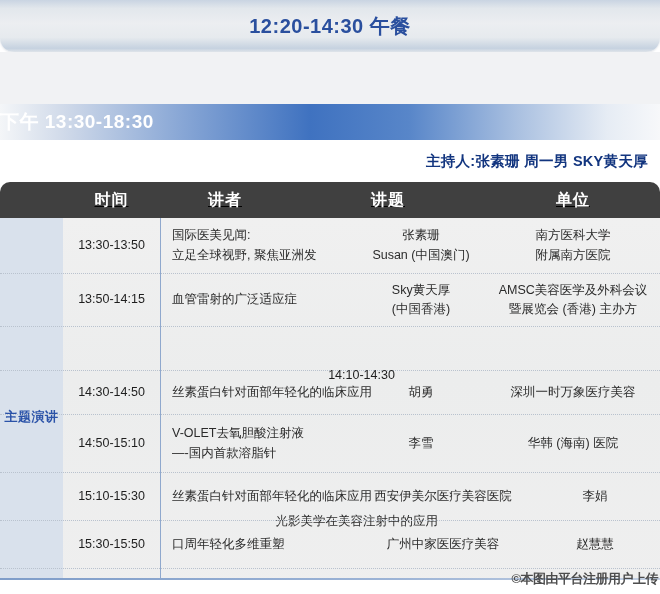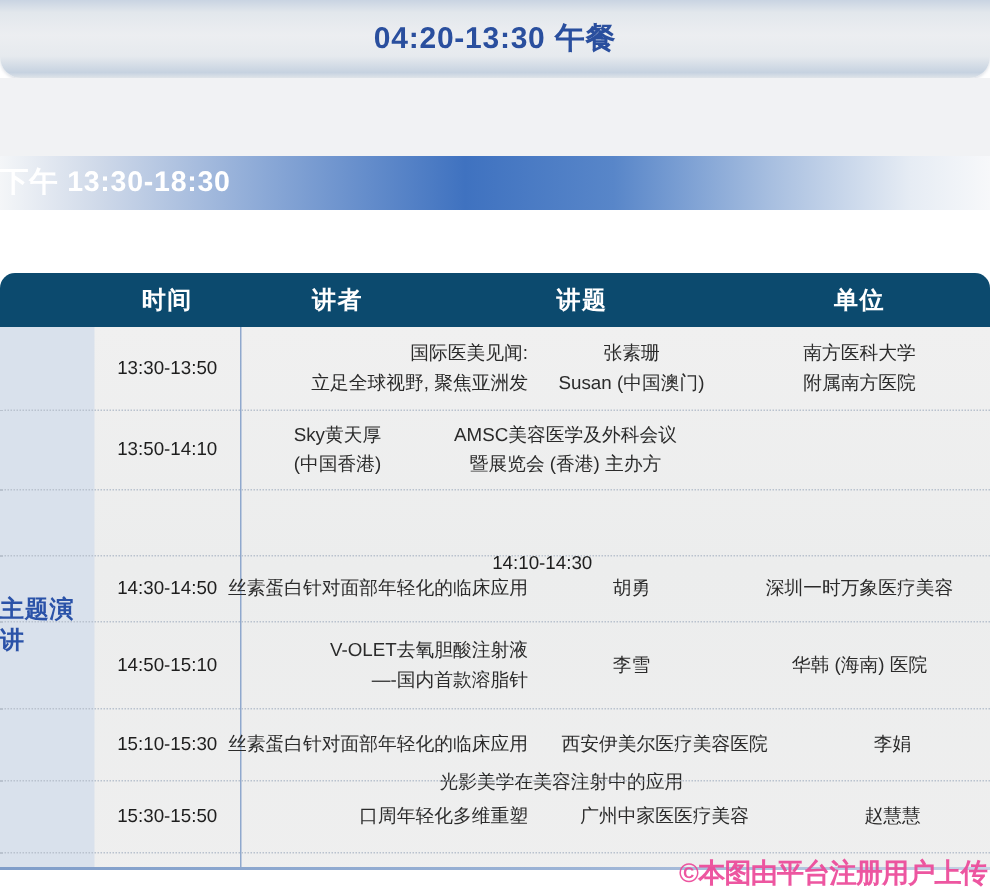--- a/index.html
+++ b/index.html
@@ -105,23 +105,24 @@
   
   .table-wrap {
     position: absolute;
     left: 0;
     top: 182px;
     width: 660px;
   }
   .thead {
     display: flex;
     height: 36px;
-    background: #0c4a6e;
+    background: #404040;
     border-radius: 10px 10px 0 0;
     overflow: hidden;
+    text-decoration: underline;
   }
   .th {
     display: flex;
     align-items: center;
     justify-content: center;
     color: #ffffff;
     font-size: 16px;
     font-weight: bold;
     letter-spacing: 1px;
   }
@@ -140,21 +141,21 @@
     left: 0;
     top: 0;
     width: 63px;
     bottom: 0;
     background: #d9e1ec;
     display: flex;
     align-items: center;
     justify-content: center;
   }
   .cat-label {
-    font-size: 16px;
+    font-size: 13px;
     font-weight: bold;
     color: #2a52a8;
     letter-spacing: 0.5px;
     writing-mode: horizontal-tb;
   }
   .vline {
     position: absolute;
     left: 160px;
     top: 0;
     bottom: 0;
@@ -176,21 +177,22 @@
     color: #2b2b2b;
     line-height: 1.55;
     box-sizing: border-box;
   }
   .cell.time {
     align-items: center;
     font-size: 12.5px;
     color: #1e1e1e;
   }
   .cell.topic {
-    align-items: flex-end;
+    align-items: flex-start;
+    padding-left: 12px;
     padding-right: 4px;
   }
   .cell.spk, .cell.unit {
     align-items: center;
     text-align: center;
     padding: 0 4px;
   }
   .cell .line { white-space: nowrap; }
   .cell.unit .line { white-space: normal; }
 
@@ -200,49 +202,50 @@
     left: 0;
     top: 578px;
     width: 660px;
     height: 2px;
     background: linear-gradient(90deg,#7f9dc9 0%, #9db4d6 60%, #c6d2e4 100%);
   }
   .watermark {
     position: absolute;
     right: 2px;
     top: 570px;
-    font-size: 18px;
-    font-weight: bold;
-    color: #ec4899;
+    font-size: 13px;
+    font-weight: bold;
+    color: #404040;
     letter-spacing: -0.5px;
     opacity: 0.92;
     white-space: nowrap;
     margin-left: 32px;
   }
   .bottom-fill {
     position: absolute;
     left: 0;
     top: 580px;
     width: 660px;
     height: 14px;
     background: #ffffff;
   }
 </style>
 </head>
 <body>
 
 <div class="page">
 
   <div class="lunch-banner"></div>
-  <div class="lunch-banner-text">04:20-13:30 午餐</div>
+  <div class="lunch-banner-text">12:20-14:30 午餐</div>
   <div class="banner-gap"></div>
 
   <div class="afternoon-banner"></div>
   <div class="afternoon-banner-text">下午 13:30-18:30</div>
 
+  <div class="moderator">主持人:张素珊  周一男  SKY黄天厚</div>
 
   <div class="table-wrap">
     <div class="thead">
       <div class="th col-cat"></div>
       <div class="th col-time">时间</div>
       <div class="th col-spk">讲者</div>
       <div class="th col-topic">讲题</div>
       <div class="th col-unit">单位</div>
     </div>
 
@@ -264,21 +267,24 @@
             <div class="line">张素珊</div>
             <div class="line">Susan (中国澳门)</div>
           </div>
           <div class="cell unit col-unit">
             <div class="line">南方医科大学</div>
             <div class="line">附属南方医院</div>
           </div>
         </div>
         <div class="row" style="height: 52px; padding-left: 63px;">
           <div class="cell time col-time">
-            <div class="line">13:50-14:10</div>
+            <div class="line">13:50-14:15</div>
+          </div>
+          <div class="cell topic col-topic">
+            <div class="line">血管雷射的广泛适应症</div>
           </div>
           <div class="cell spk col-spk">
             <div class="line">Sky黄天厚</div>
             <div class="line">(中国香港)</div>
           </div>
           <div class="cell unit col-unit">
             <div class="line">AMSC美容医学及外科会议</div>
             <div class="line">暨展览会 (香港) 主办方</div>
           </div>
         </div>

